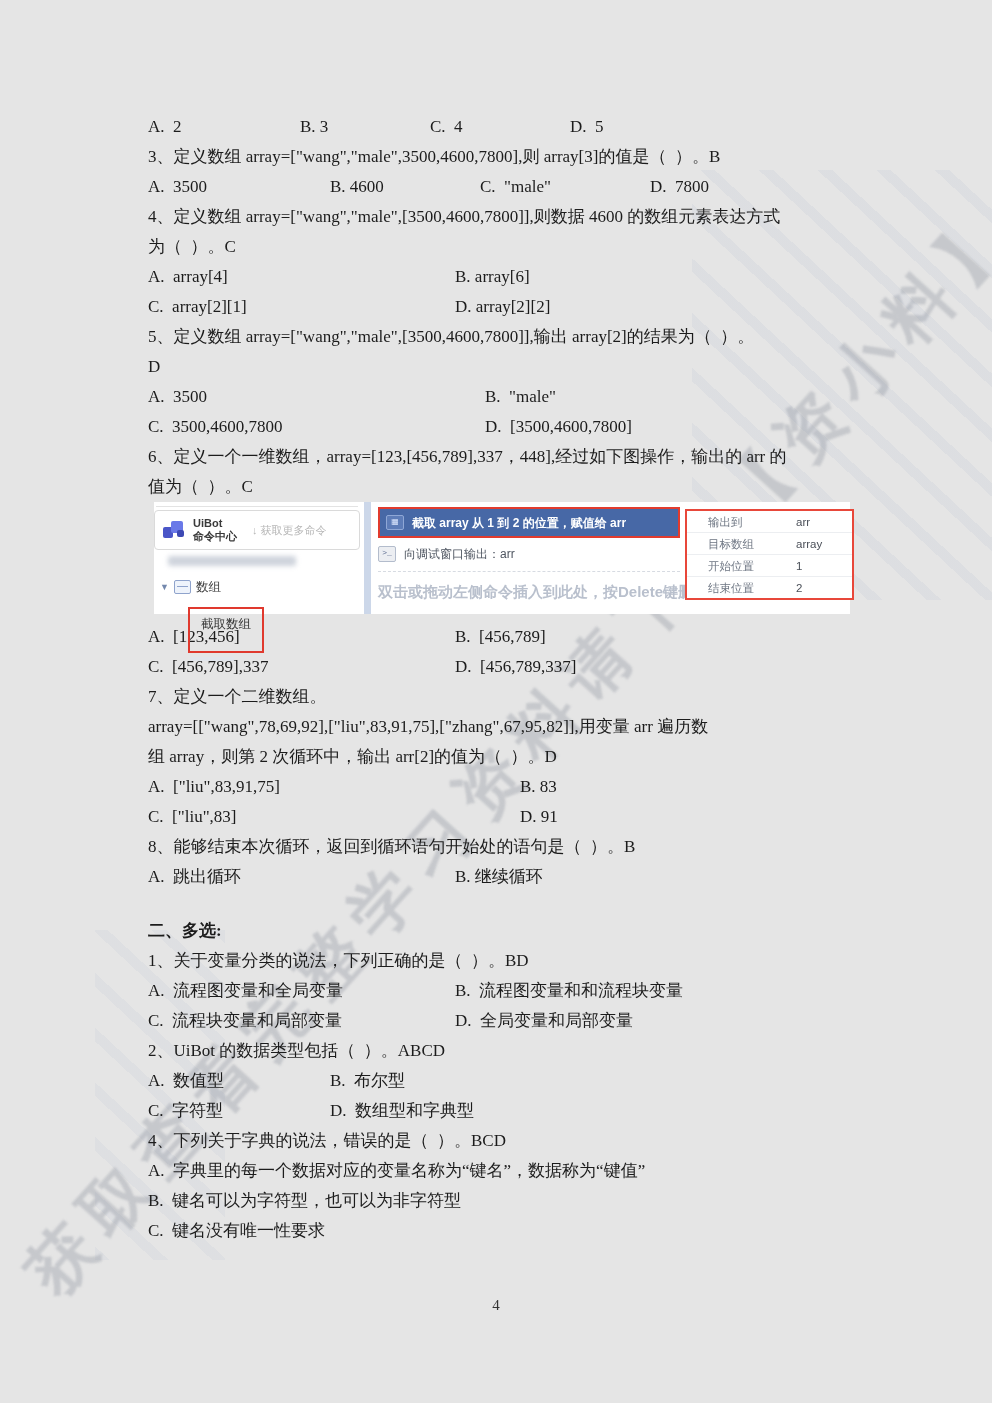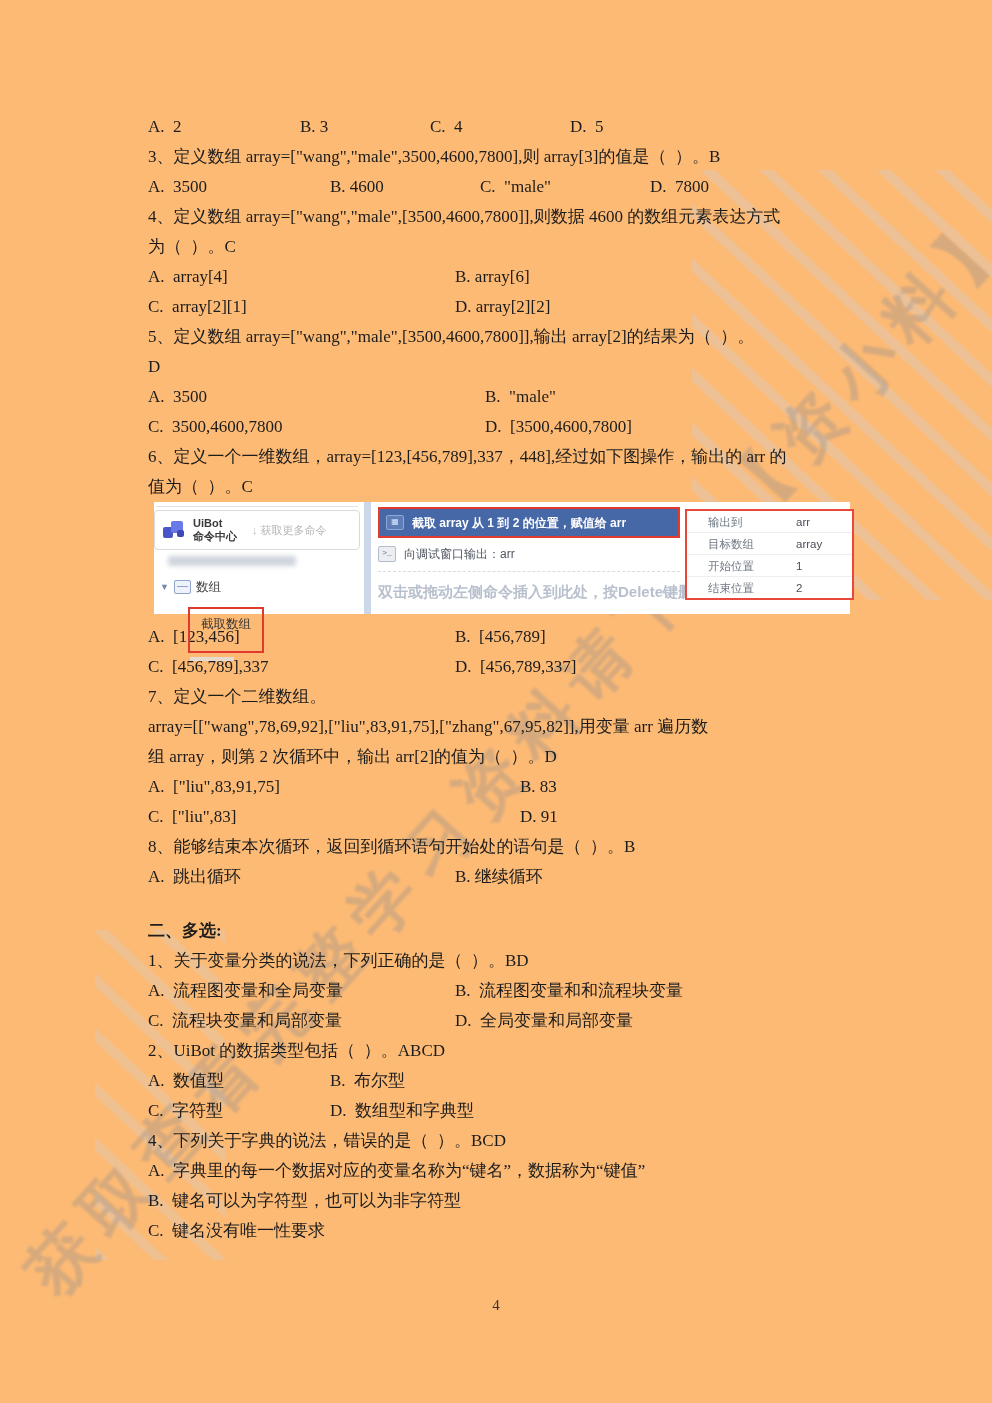--- a/index.html
+++ b/index.html
@@ -1,16 +1,16 @@
 <!DOCTYPE html>
 <html><head>
 <meta charset="utf-8">
 <style>
   html,body{margin:0;padding:0;background:#888;}
-  .page{position:relative;width:992px;height:1403px;background:#fdba74;overflow:hidden;
+  .page{position:relative;width:992px;height:1403px;background:#e5e5e5;overflow:hidden;
         font-family:"Liberation Serif","DejaVu Serif",serif;color:#1c1c1c;margin:0 auto;}
   
   .wm{position:absolute;z-index:1;font-family:"Liberation Sans","DejaVu Sans",sans-serif;
       font-weight:bold;white-space:nowrap;transform:rotate(-48deg);transform-origin:0 50%;
       pointer-events:none;user-select:none;}
   #wm1{left:40px;top:1240px;font-size:66px;letter-spacing:14px;color:rgba(126,133,146,.30);filter:blur(1.1px);}
   .streaks{position:absolute;z-index:0;pointer-events:none;
       background:repeating-linear-gradient(43deg,rgba(203,208,218,.32) 0 10px,rgba(255,255,255,0) 10px 40px);}
   #st1{right:-30px;top:170px;width:330px;height:430px;}
   #st2{left:95px;top:930px;width:130px;height:330px;opacity:.85;}

